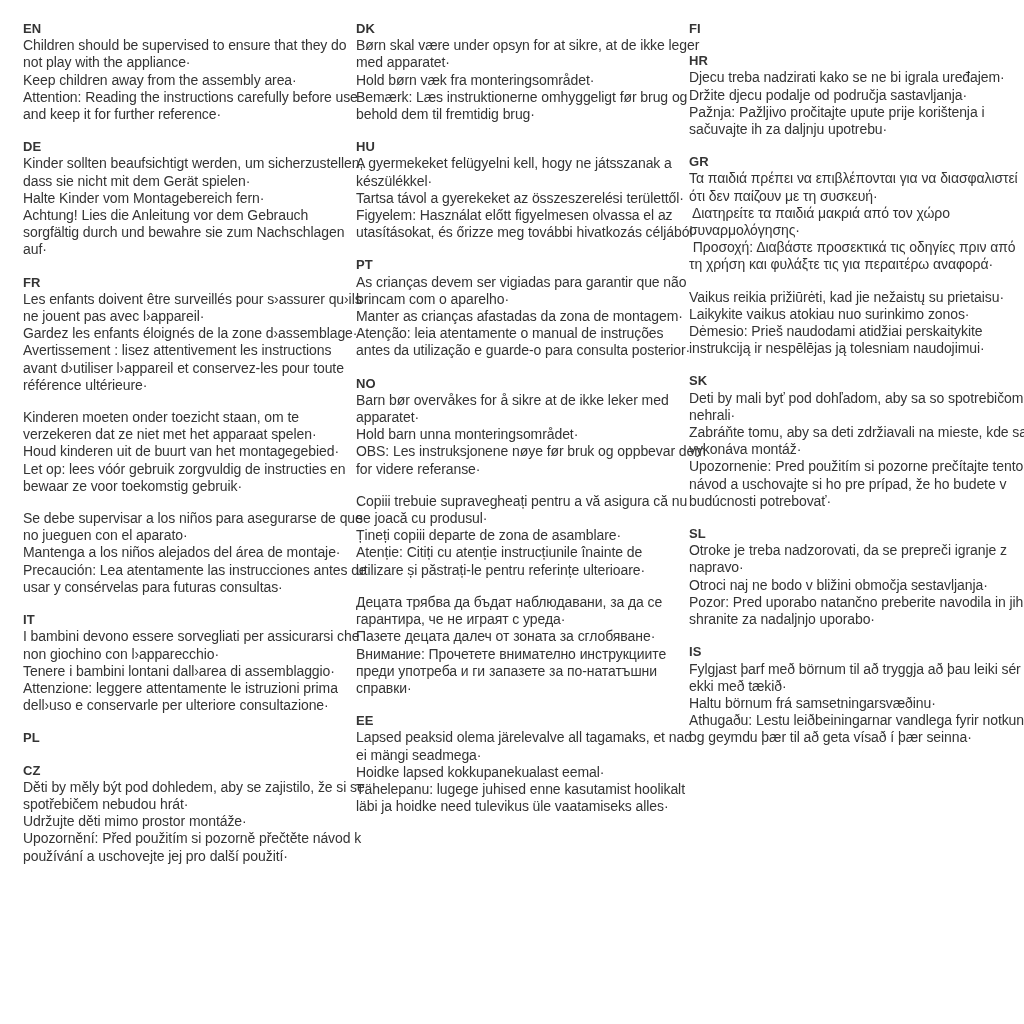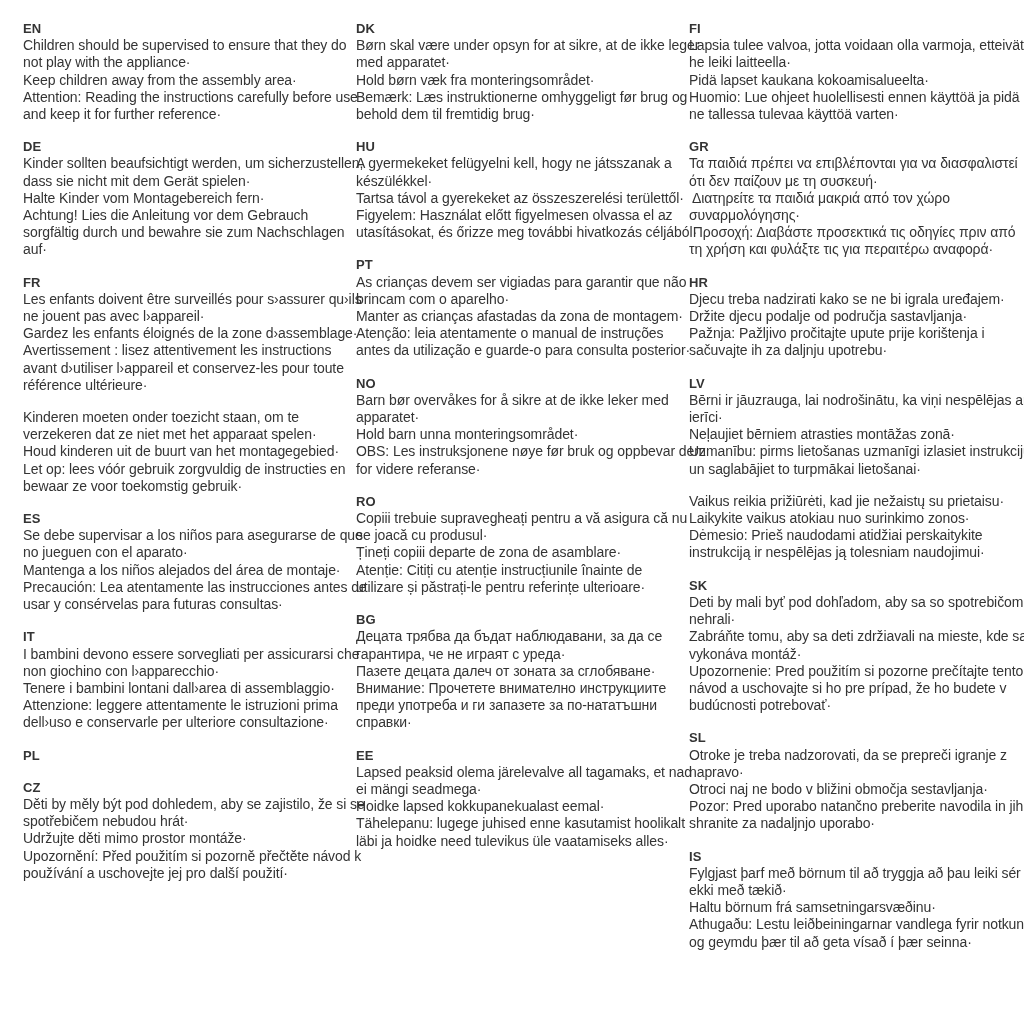--- a/index.html
+++ b/index.html
@@ -80,21 +80,20 @@
 
   <section class="lang-section">
     <p class="lang-text">Kinderen moeten onder toezicht staan, om te
 verzekeren dat ze niet met het apparaat spelen·
 Houd kinderen uit de buurt van het montagegebied·
 Let op: lees vóór gebruik zorgvuldig de instructies en
 bewaar ze voor toekomstig gebruik·</p>
   </section>
 
   <section class="lang-section">
-    <h2 class="lang-code">ES</h2>
     <p class="lang-text">Se debe supervisar a los niños para asegurarse de que
 no jueguen con el aparato·
 Mantenga a los niños alejados del área de montaje·
 Precaución: Lea atentamente las instrucciones antes de
 usar y consérvelas para futuras consultas·</p>
   </section>
 
   <section class="lang-section">
     <h2 class="lang-code">IT</h2>
     <p class="lang-text">I bambini devono essere sorvegliati per assicurarsi che
@@ -148,84 +147,69 @@
   <section class="lang-section">
     <h2 class="lang-code">NO</h2>
     <p class="lang-text">Barn bør overvåkes for å sikre at de ikke leker med
 apparatet·
 Hold barn unna monteringsområdet·
 OBS: Les instruksjonene nøye før bruk og oppbevar dem
 for videre referanse·</p>
   </section>
 
   <section class="lang-section">
-    <h2 class="lang-code">RO</h2>
     <p class="lang-text">Copiii trebuie supravegheați pentru a vă asigura că nu
 se joacă cu produsul·
 Țineți copiii departe de zona de asamblare·
 Atenție: Citiți cu atenție instrucțiunile înainte de
 utilizare și păstrați-le pentru referințe ulterioare·</p>
   </section>
 
 
   <section class="lang-section">
-    <h2 class="lang-code">BG</h2>
     <p class="lang-text">Децата трябва да бъдат наблюдавани, за да се
 гарантира, че не играят с уреда·
 Пазете децата далеч от зоната за сглобяване·
 Внимание: Прочетете внимателно инструкциите
 преди употреба и ги запазете за по-нататъшни
 справки·</p>
   </section>
 
   <section class="lang-section">
     <h2 class="lang-code">EE</h2>
     <p class="lang-text">Lapsed peaksid olema järelevalve all tagamaks, et nad
 ei mängi seadmega·
 Hoidke lapsed kokkupanekualast eemal·
 Tähelepanu: lugege juhised enne kasutamist hoolikalt
 läbi ja hoidke need tulevikus üle vaatamiseks alles·</p>
   </section>
 </div>
   <div class="col">
   <section class="lang-section">
     <h2 class="lang-code">FI</h2>
-    <p class="lang-text">Lapsia tulee valvoa, jotta voidaan olla varmoja, etteivät
-he leiki laitteella·
-Pidä lapset kaukana kokoamisalueelta·
-Huomio: Lue ohjeet huolellisesti ennen käyttöä ja pidä
-ne tallessa tulevaa käyttöä varten·</p>
+  </section>
+
+  <section class="lang-section">
+    <h2 class="lang-code">HR</h2>
+    <p class="lang-text">Djecu treba nadzirati kako se ne bi igrala uređajem·
+Držite djecu podalje od područja sastavljanja·
+Pažnja: Pažljivo pročitajte upute prije korištenja i
+sačuvajte ih za daljnju upotrebu·</p>
   </section>
 
   <section class="lang-section">
     <h2 class="lang-code">GR</h2>
     <p class="lang-text">Τα παιδιά πρέπει να επιβλέπονται για να διασφαλιστεί
 ότι δεν παίζουν με τη συσκευή·
  Διατηρείτε τα παιδιά μακριά από τον χώρο
 συναρμολόγησης·
  Προσοχή: Διαβάστε προσεκτικά τις οδηγίες πριν από
 τη χρήση και φυλάξτε τις για περαιτέρω αναφορά·</p>
   </section>
 
-  <section class="lang-section">
-    <h2 class="lang-code">HR</h2>
-    <p class="lang-text">Djecu treba nadzirati kako se ne bi igrala uređajem·
-Držite djecu podalje od područja sastavljanja·
-Pažnja: Pažljivo pročitajte upute prije korištenja i
-sačuvajte ih za daljnju upotrebu·</p>
-  </section>
-
-  <section class="lang-section">
-    <h2 class="lang-code">LV</h2>
-    <p class="lang-text">Bērni ir jāuzrauga, lai nodrošinātu, ka viņi nespēlējas ar
-ierīci·
-Neļaujiet bērniem atrasties montāžas zonā·
-Uzmanību: pirms lietošanas uzmanīgi izlasiet instrukciju
-un saglabājiet to turpmākai lietošanai·</p>
-  </section>
 
   <section class="lang-section">
     <p class="lang-text">Vaikus reikia prižiūrėti, kad jie nežaistų su prietaisu·
 Laikykite vaikus atokiau nuo surinkimo zonos·
 Dėmesio: Prieš naudodami atidžiai perskaitykite
 instrukciją ir nespēlējas ją tolesniam naudojimui·</p>
   </section>
 
   <section class="lang-section">
     <h2 class="lang-code">SK</h2>

